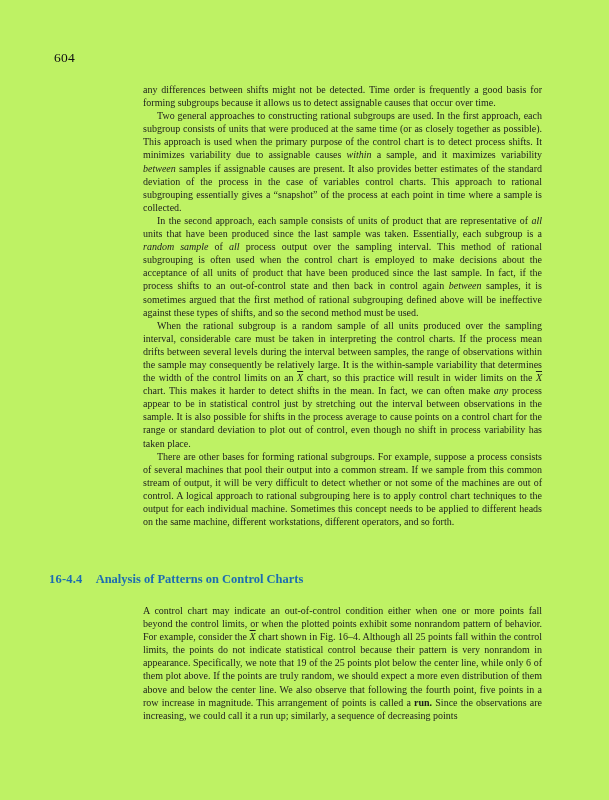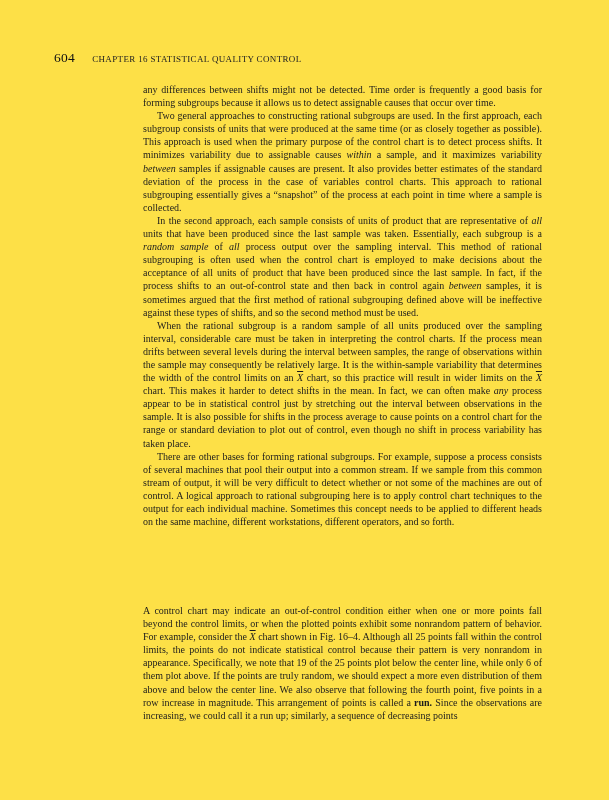--- a/index.html
+++ b/index.html
@@ -4,21 +4,21 @@
 <style>
   html, body {
     margin: 0;
     padding: 0;
     background: #ffffff;
   }
   .page {
     position: relative;
     width: 609px;
     height: 800px;
-    background: #fde047;
+    background: #bef264;
     overflow: hidden;
     font-family: "Liberation Serif", serif;
     color: #1c1c1c;
   }
   .running-head {
     position: absolute;
     top: 50px;
     left: 54px;
     display: flex;
     align-items: baseline;
@@ -65,29 +65,32 @@
   .section-number { letter-spacing: 0.2px; }
   .section-title  { margin-left: 10px; }
 </style>
 </head>
 <body>
 
 <div class="page">
 
   <header class="running-head">
     <span class="page-number">604</span>
-    <span class="chapter-title">CHAPTER 16 STATISTICAL QUALITY CONTROL</span>
   </header>
 
   <main class="body-col before">
       <p class="para"><span class="seg">any differences between shifts might not be detected. Time order is frequently a good basis for forming subgroups because it allows us to detect assignable causes that occur over time.</span></p>
       <p class="para indent"><span class="seg">Two general approaches to constructing rational subgroups are used. In the first approach, each subgroup consists of units that were produced at the same time (or as closely together as possible). This approach is used when the primary purpose of the control chart is to detect process shifts. It minimizes variability due to assignable causes </span><span class="seg italic">within</span><span class="seg"> a sample, and it maximizes variability </span><span class="seg italic">between</span><span class="seg"> samples if assignable causes are present. It also provides better estimates of the standard deviation of the process in the case of variables control charts. This approach to rational subgrouping essentially gives a “snapshot” of the process at each point in time where a sample is collected.</span></p>
       <p class="para indent"><span class="seg">In the second approach, each sample consists of units of product that are representative of </span><span class="seg italic">all</span><span class="seg"> units that have been produced since the last sample was taken. Essentially, each subgroup is a </span><span class="seg italic">random sample</span><span class="seg"> of </span><span class="seg italic">all</span><span class="seg"> process output over the sampling interval. This method of rational subgrouping is often used when the control chart is employed to make decisions about the acceptance of all units of product that have been produced since the last sample. In fact, if the process shifts to an out-of-control state and then back in control again </span><span class="seg italic">between</span><span class="seg"> samples, it is sometimes argued that the first method of rational subgrouping defined above will be ineffective against these types of shifts, and so the second method must be used.</span></p>
       <p class="para indent"><span class="seg">When the rational subgroup is a random sample of all units produced over the sampling interval, considerable care must be taken in interpreting the control charts. If the process mean drifts between several levels during the interval between samples, the range of observations within the sample may consequently be relatively large. It is the within-sample variability that determines the width of the control limits on an </span><span class="seg xbar">X</span><span class="seg"> chart, so this practice will result in wider limits on the </span><span class="seg xbar">X</span><span class="seg"> chart. This makes it harder to detect shifts in the mean. In fact, we can often make </span><span class="seg italic">any</span><span class="seg"> process appear to be in statistical control just by stretching out the interval between observations in the sample. It is also possible for shifts in the process average to cause points on a control chart for the range or standard deviation to plot out of control, even though no shift in process variability has taken place.</span></p>
       <p class="para indent"><span class="seg">There are other bases for forming rational subgroups. For example, suppose a process consists of several machines that pool their output into a common stream. If we sample from this common stream of output, it will be very difficult to detect whether or not some of the machines are out of control. A logical approach to rational subgrouping here is to apply control chart techniques to the output for each individual machine. Sometimes this concept needs to be applied to different heads on the same machine, different workstations, different operators, and so forth.</span></p>
     </main>
 
+  <h2 class="section-heading" style="color: rgb(29, 108, 178);">
+    <span class="section-number">16-4.4</span>
+    <span class="section-title">Analysis of Patterns on Control Charts</span>
+  </h2>
 
   <section class="body-col after">
       <p class="para"><span class="seg">A control chart may indicate an out-of-control condition either when one or more points fall beyond the control limits, or when the plotted points exhibit some nonrandom pattern of behavior. For example, consider the </span><span class="seg xbar">X</span><span class="seg"> chart shown in Fig. 16–4. Although all 25 points fall within the control limits, the points do not indicate statistical control because their pattern is very nonrandom in appearance. Specifically, we note that 19 of the 25 points plot below the center line, while only 6 of them plot above. If the points are truly random, we should expect a more even distribution of them above and below the center line. We also observe that following the fourth point, five points in a row increase in magnitude. This arrangement of points is called a </span><span class="seg bold">run.</span><span class="seg"> Since the observations are increasing, we could call it a run up; similarly, a sequence of decreasing points</span></p>
     </section>
 
 </div>
 
 </body></html>

